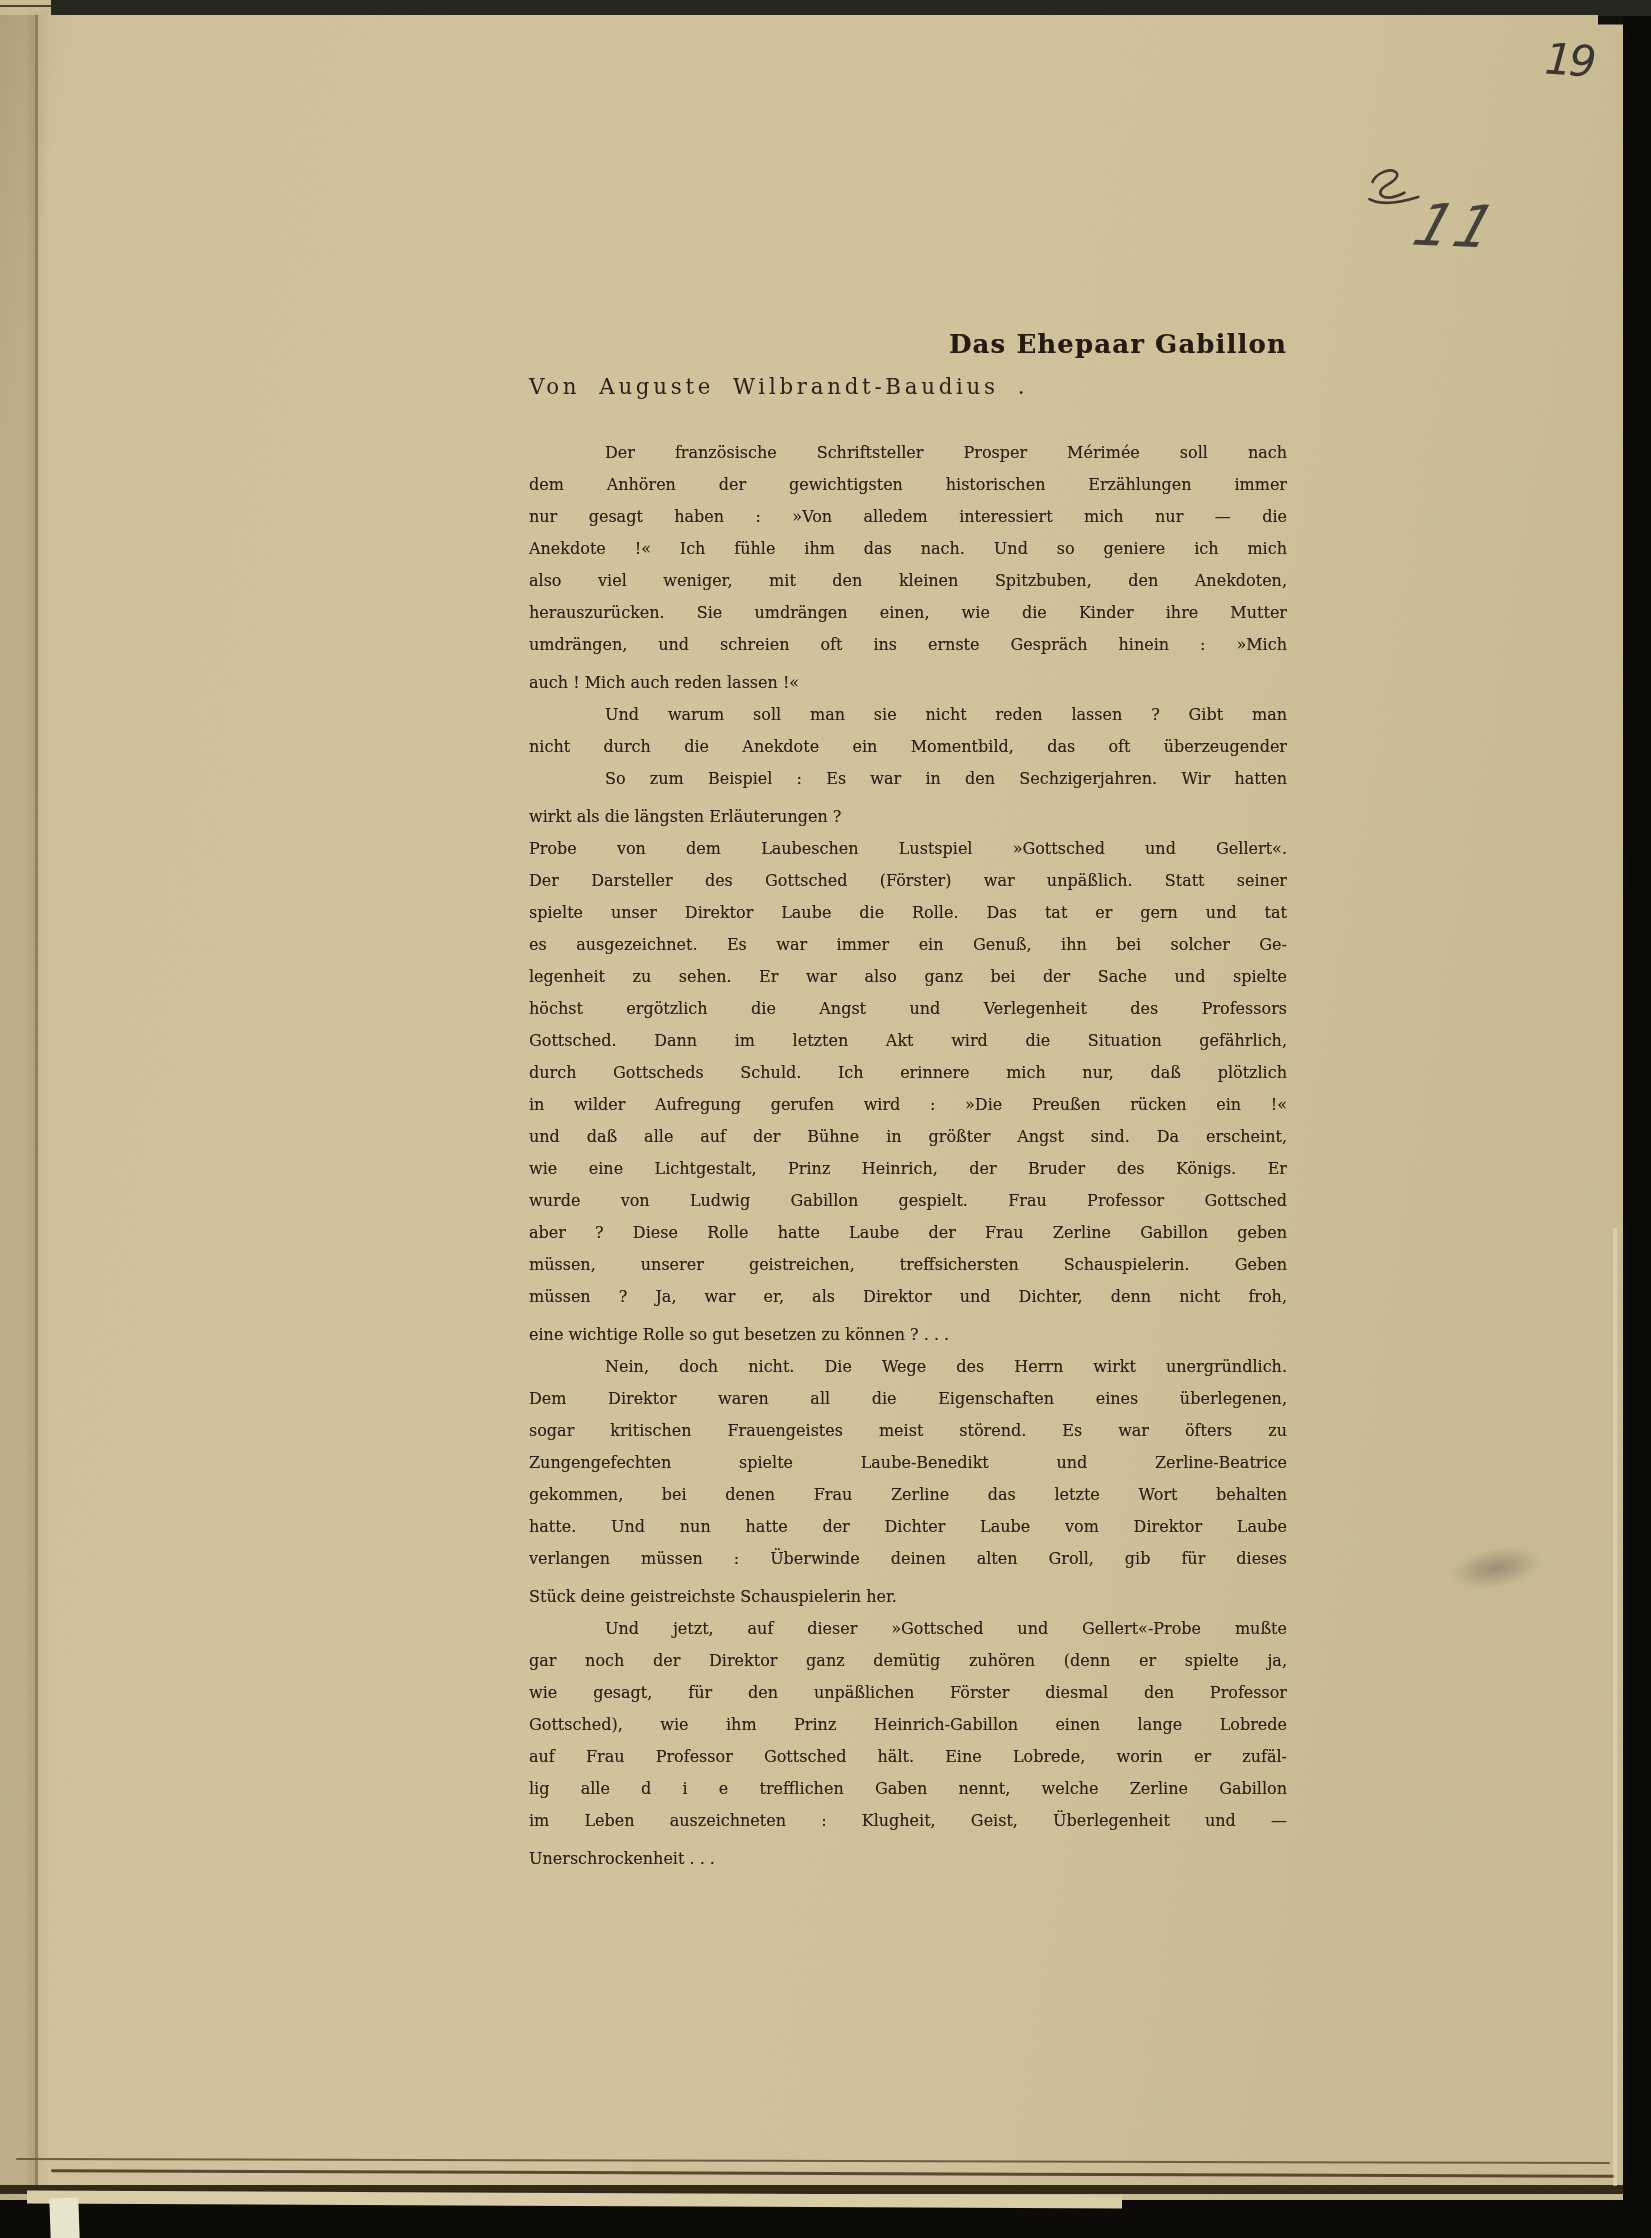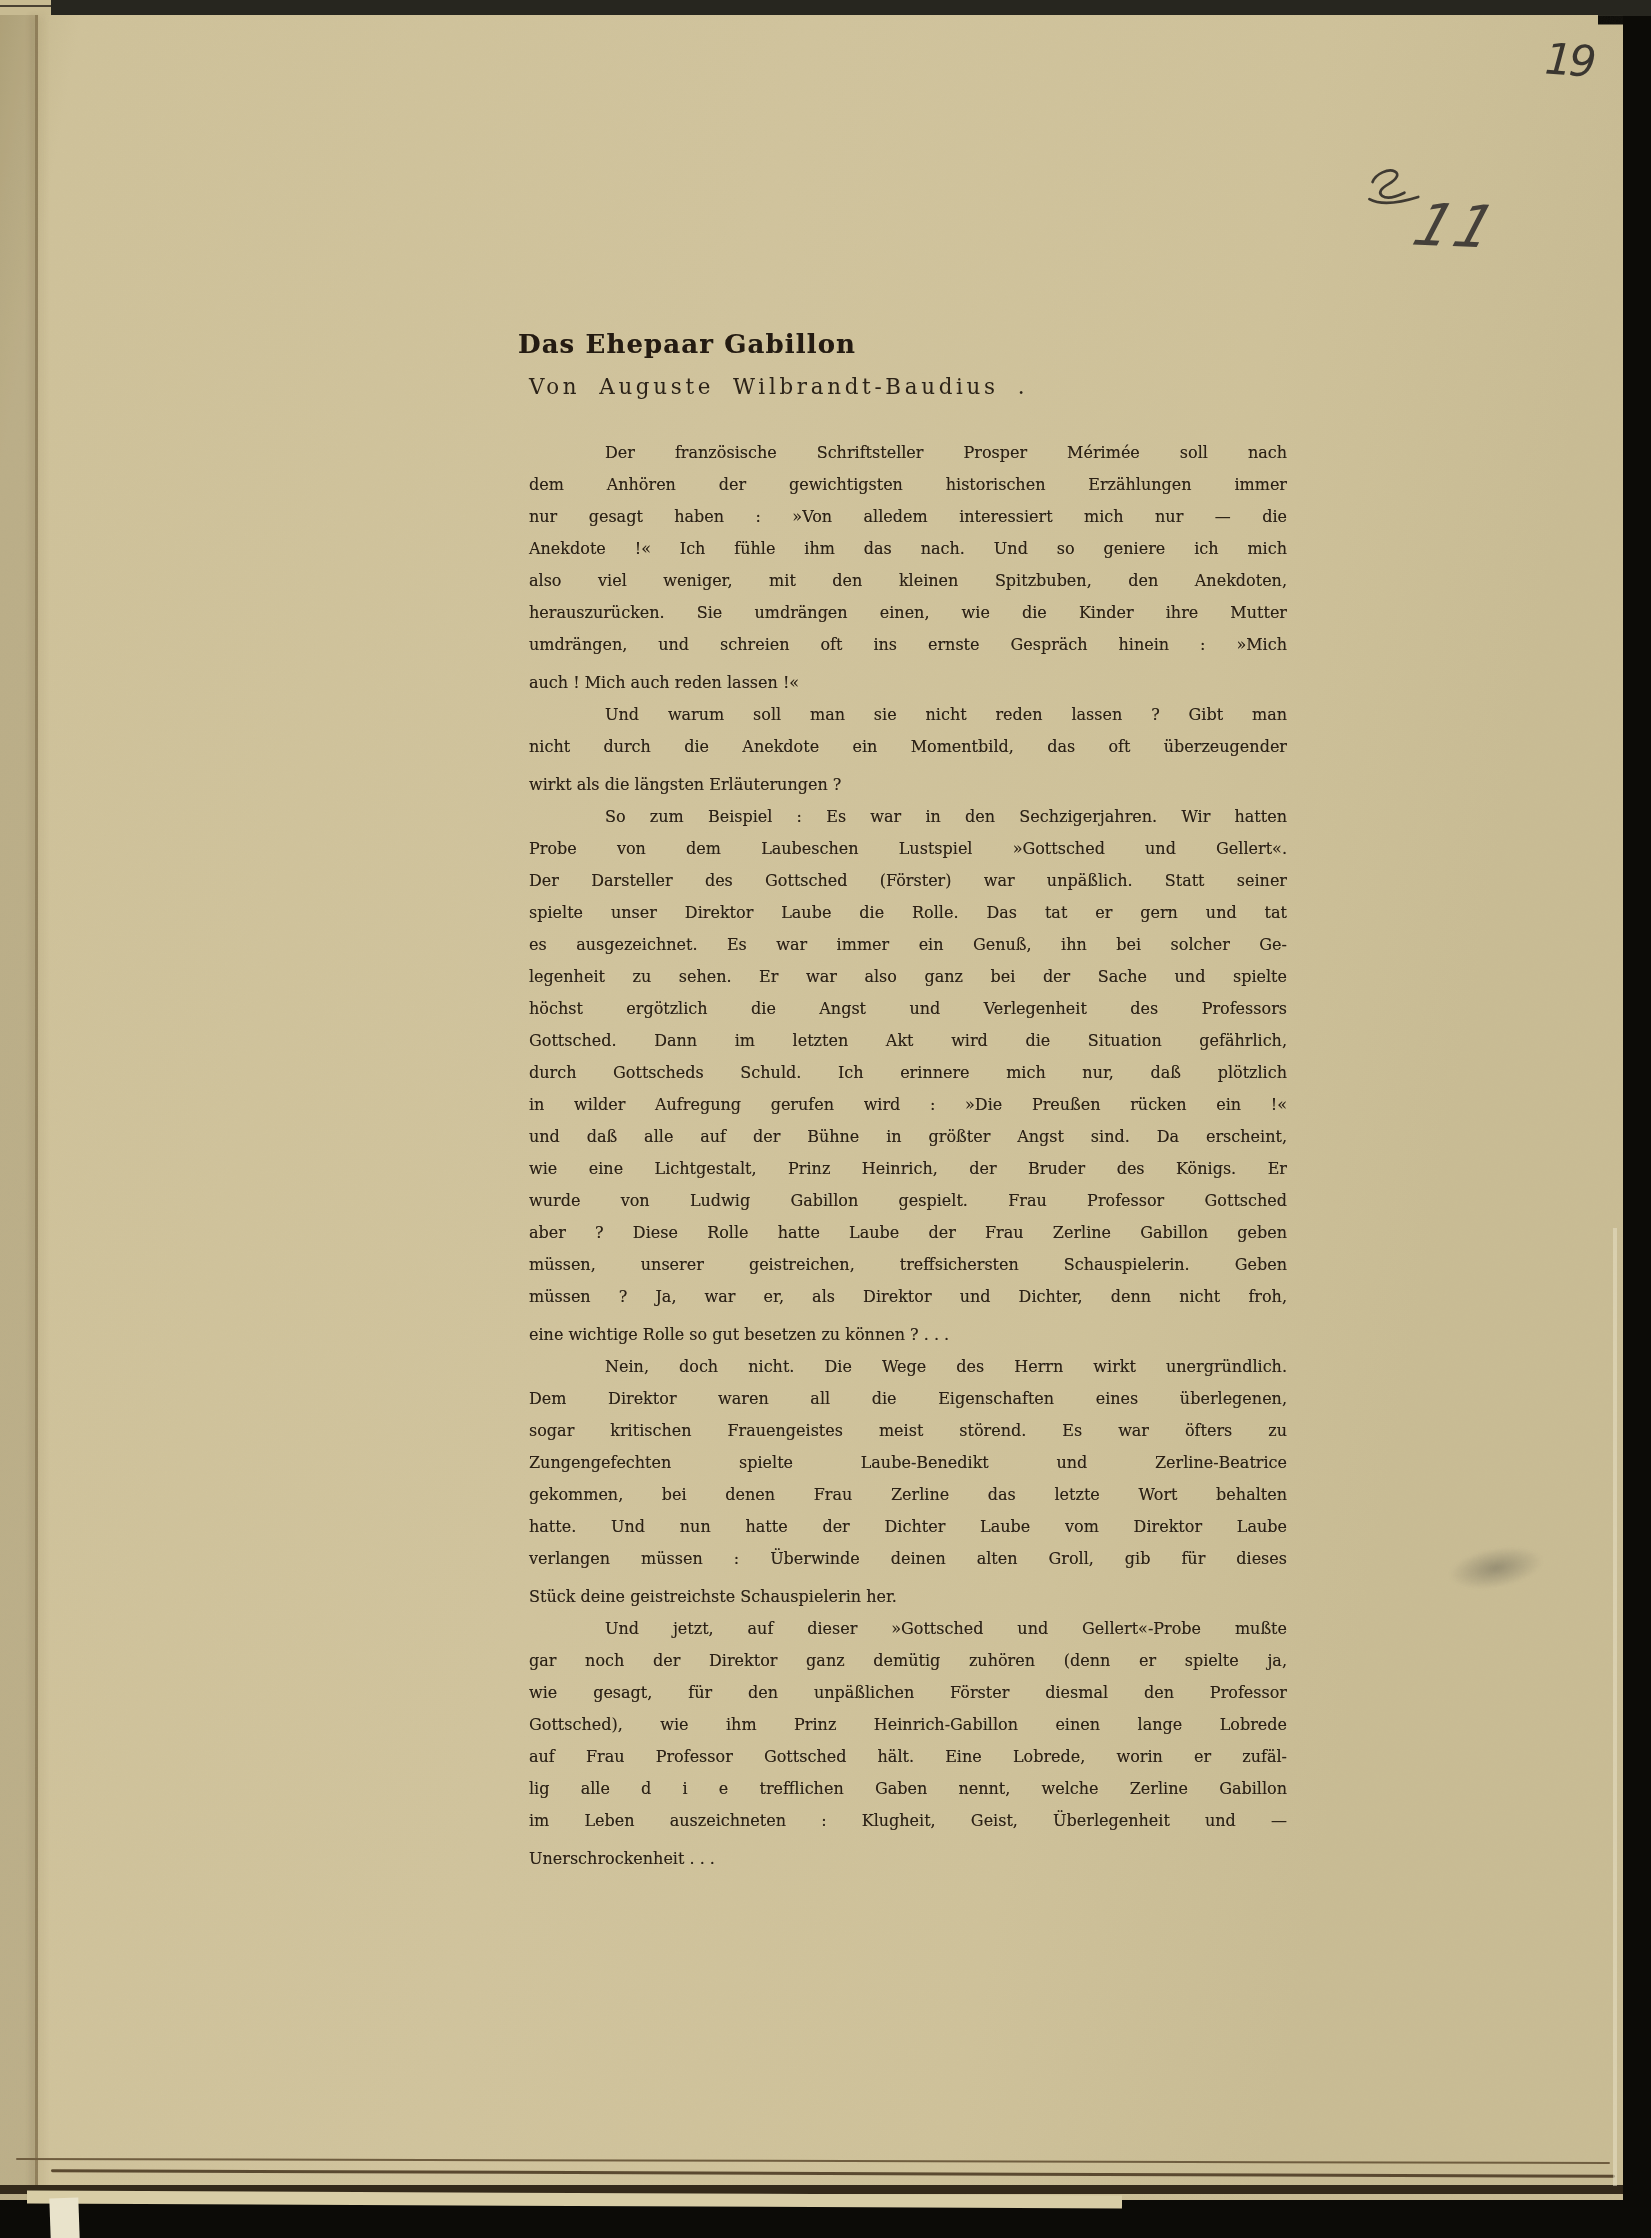--- a/index.html
+++ b/index.html
@@ -19,22 +19,22 @@
     clip-path:polygon(0 0,1598px 0,1598px 9.6px,1623px 9.6px,1623px 2185px,0 2185px);
   }
   .gutter-shade{position:absolute;left:0;top:15px;width:35px;height:2185px;background:rgba(70,55,30,.14);}
   .crease{
     position:absolute;left:35px;top:15px;width:2.7px;height:2185px;
     background:#84734f;opacity:.85;
     box-shadow:3.7px 0 8.5px rgba(120,100,60,.35),-3.7px 0 6.4px rgba(90,75,45,.30);
   }
   .texture{position:absolute;left:0;top:15px;width:1623px;height:2185px;opacity:.35;pointer-events:none;}
   .page-title{
-    position:absolute;left:518px;top:329px;width:758px;
-    text-align:left;font-weight:bold;font-size:26px;letter-spacing:1.1px;color:#241b12;
+    position:absolute;left:529px;top:329px;width:758px;
+    text-align:right;font-weight:bold;font-size:26px;letter-spacing:1.1px;color:#241b12;
     text-shadow:0 0 0.5px rgba(36,27,18,.5);
   }
   .byline{
     position:absolute;left:529px;top:374px;width:758px;
     font-size:21.4px;letter-spacing:3.7px;word-spacing:8.5px;color:#2c2318;
   }
   .body-text{
     position:absolute;left:529px;top:437px;width:758px;
     font-size:16px;color:#2b2116;
     text-shadow:0 0 0.5px rgba(43,33,22,.45);
@@ -97,22 +97,22 @@
       <div class="line indent">Der französische Schriftsteller Prosper Mérimée soll nach</div>
       <div class="line">dem Anhören der gewichtigsten historischen Erzählungen immer</div>
       <div class="line">nur gesagt haben : »Von alledem interessiert mich nur — die</div>
       <div class="line">Anekdote !« Ich fühle ihm das nach. Und so geniere ich mich</div>
       <div class="line">also viel weniger, mit den kleinen Spitzbuben, den Anekdoten,</div>
       <div class="line">herauszurücken. Sie umdrängen einen, wie die Kinder ihre Mutter</div>
       <div class="line">umdrängen, und schreien oft ins ernste Gespräch hinein : »Mich</div>
       <div class="line last">auch ! Mich auch reden lassen !«</div>
       <div class="line indent">Und warum soll man sie nicht reden lassen ? Gibt man</div>
       <div class="line">nicht durch die Anekdote ein Momentbild, das oft überzeugender</div>
+      <div class="line indent">So zum Beispiel : Es war in den Sechzigerjahren. Wir hatten</div>
       <div class="line last">wirkt als die längsten Erläuterungen ?</div>
-      <div class="line indent">So zum Beispiel : Es war in den Sechzigerjahren. Wir hatten</div>
       <div class="line">Probe von dem Laubeschen Lustspiel »Gottsched und Gellert«.</div>
       <div class="line">Der Darsteller des Gottsched (Förster) war unpäßlich. Statt seiner</div>
       <div class="line">spielte unser Direktor Laube die Rolle. Das tat er gern und tat</div>
       <div class="line">es ausgezeichnet. Es war immer ein Genuß, ihn bei solcher Ge-</div>
       <div class="line">legenheit zu sehen. Er war also ganz bei der Sache und spielte</div>
       <div class="line">höchst ergötzlich die Angst und Verlegenheit des Professors</div>
       <div class="line">Gottsched. Dann im letzten Akt wird die Situation gefährlich,</div>
       <div class="line">durch Gottscheds Schuld. Ich erinnere mich nur, daß plötzlich</div>
       <div class="line">in wilder Aufregung gerufen wird : »Die Preußen rücken ein !«</div>
       <div class="line">und daß alle auf der Bühne in größter Angst sind. Da erscheint,</div>

